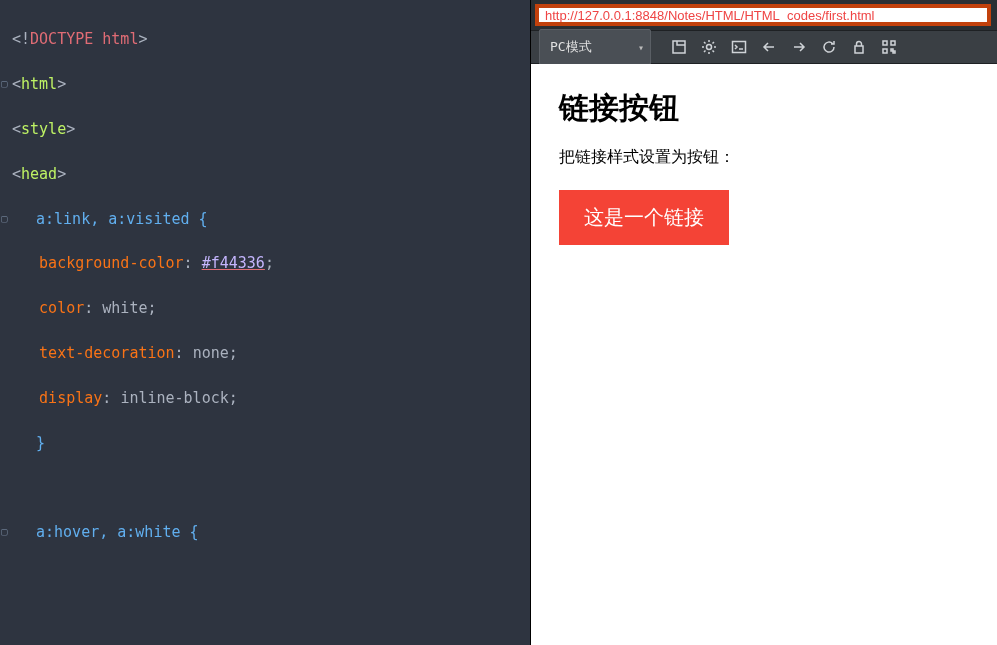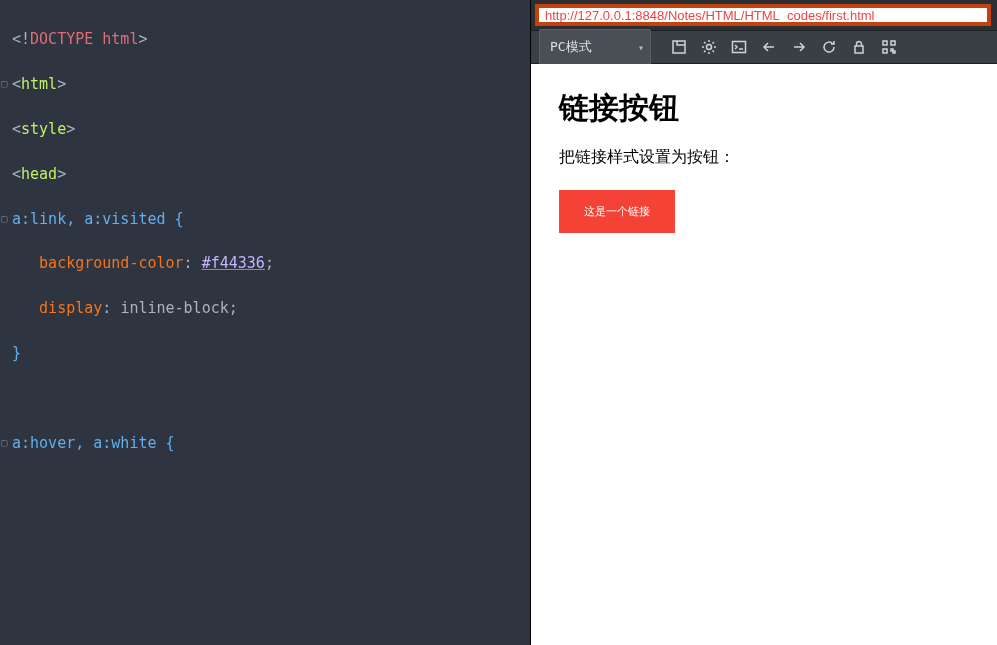--- a/index.html
+++ b/index.html
@@ -22,21 +22,21 @@
     line-height: 22.4px;
     font-size: 15px;
     white-space: pre;
     position: relative;
   }
   .ln { display: block; padding-left: 12px; position: relative; }
   .fold { color:#6b7a8f; position:absolute; left:1px; top:0; font-size:11px; }
   .tok-doctype { color:#e06c75; }
   .tok-bracket { color:#abb2bf; }
   .tok-tag     { color:#bef264; }
-  .tok-sel     { color:#61afef; }
+  .tok-sel     { color:#61afef;margin-left:24px; }
   .tok-prop    { color:#f97316; }
   .tok-val     { color:#abb2bf; }
   .tok-hex     { color:#c4b5fd; text-decoration: underline; text-decoration-color:#e06c75; }
   .tok-punc    { color:#abb2bf; }
   .blank { height:22.4px; }
 
   
   .preview {
     flex:1;
     display:flex;
@@ -98,33 +98,35 @@
   }
   .page h1 { font-size:30px; font-weight:700; margin:8px 0 18px 0; }
   .page p  { font-size:16px; margin:17px 0 22px 0; }
   .page a.link-btn {
     background:#f44336;
     color:#fff;
     padding:14px 25px;
     text-align:center;
     text-decoration:none;
     display:inline-block;
-    font-size:11px;
+    font-size:20px;
   }
 </style>
 </head>
 <body>
 
 <div class="editor">
 <span class="ln"><span class="tok-bracket">&lt;!</span><span class="tok-doctype">DOCTYPE html</span><span class="tok-bracket">&gt;</span></span>
 <span class="ln"><span class="fold">▢</span><span class="tok-bracket">&lt;</span><span class="tok-tag">html</span><span class="tok-bracket">&gt;</span></span>
 <span class="ln"><span class="tok-bracket">&lt;</span><span class="tok-tag">style</span><span class="tok-bracket">&gt;</span></span>
 <span class="ln"><span class="tok-bracket">&lt;</span><span class="tok-tag">head</span><span class="tok-bracket">&gt;</span></span>
 <span class="ln"><span class="fold">▢</span><span class="tok-sel">a:link, a:visited {</span></span>
 <span class="ln">   <span class="tok-prop">background-color</span><span class="tok-punc">: </span><span class="tok-hex">#f44336</span><span class="tok-punc">;</span></span>
+<span class="ln">   <span class="tok-prop">color</span><span class="tok-punc">: </span><span class="tok-val">white</span><span class="tok-punc">;</span></span>
+<span class="ln">   <span class="tok-prop">text-decoration</span><span class="tok-punc">: </span><span class="tok-val">none</span><span class="tok-punc">;</span></span>
 <span class="ln">   <span class="tok-prop">display</span><span class="tok-punc">: </span><span class="tok-val">inline-block</span><span class="tok-punc">;</span></span>
 <span class="ln"><span class="tok-sel">}</span></span>
 <span class="ln blank"></span>
 <span class="ln"><span class="fold">▢</span><span class="tok-sel">a:hover, a:white {</span></span>
 
 
 
 
 
 

